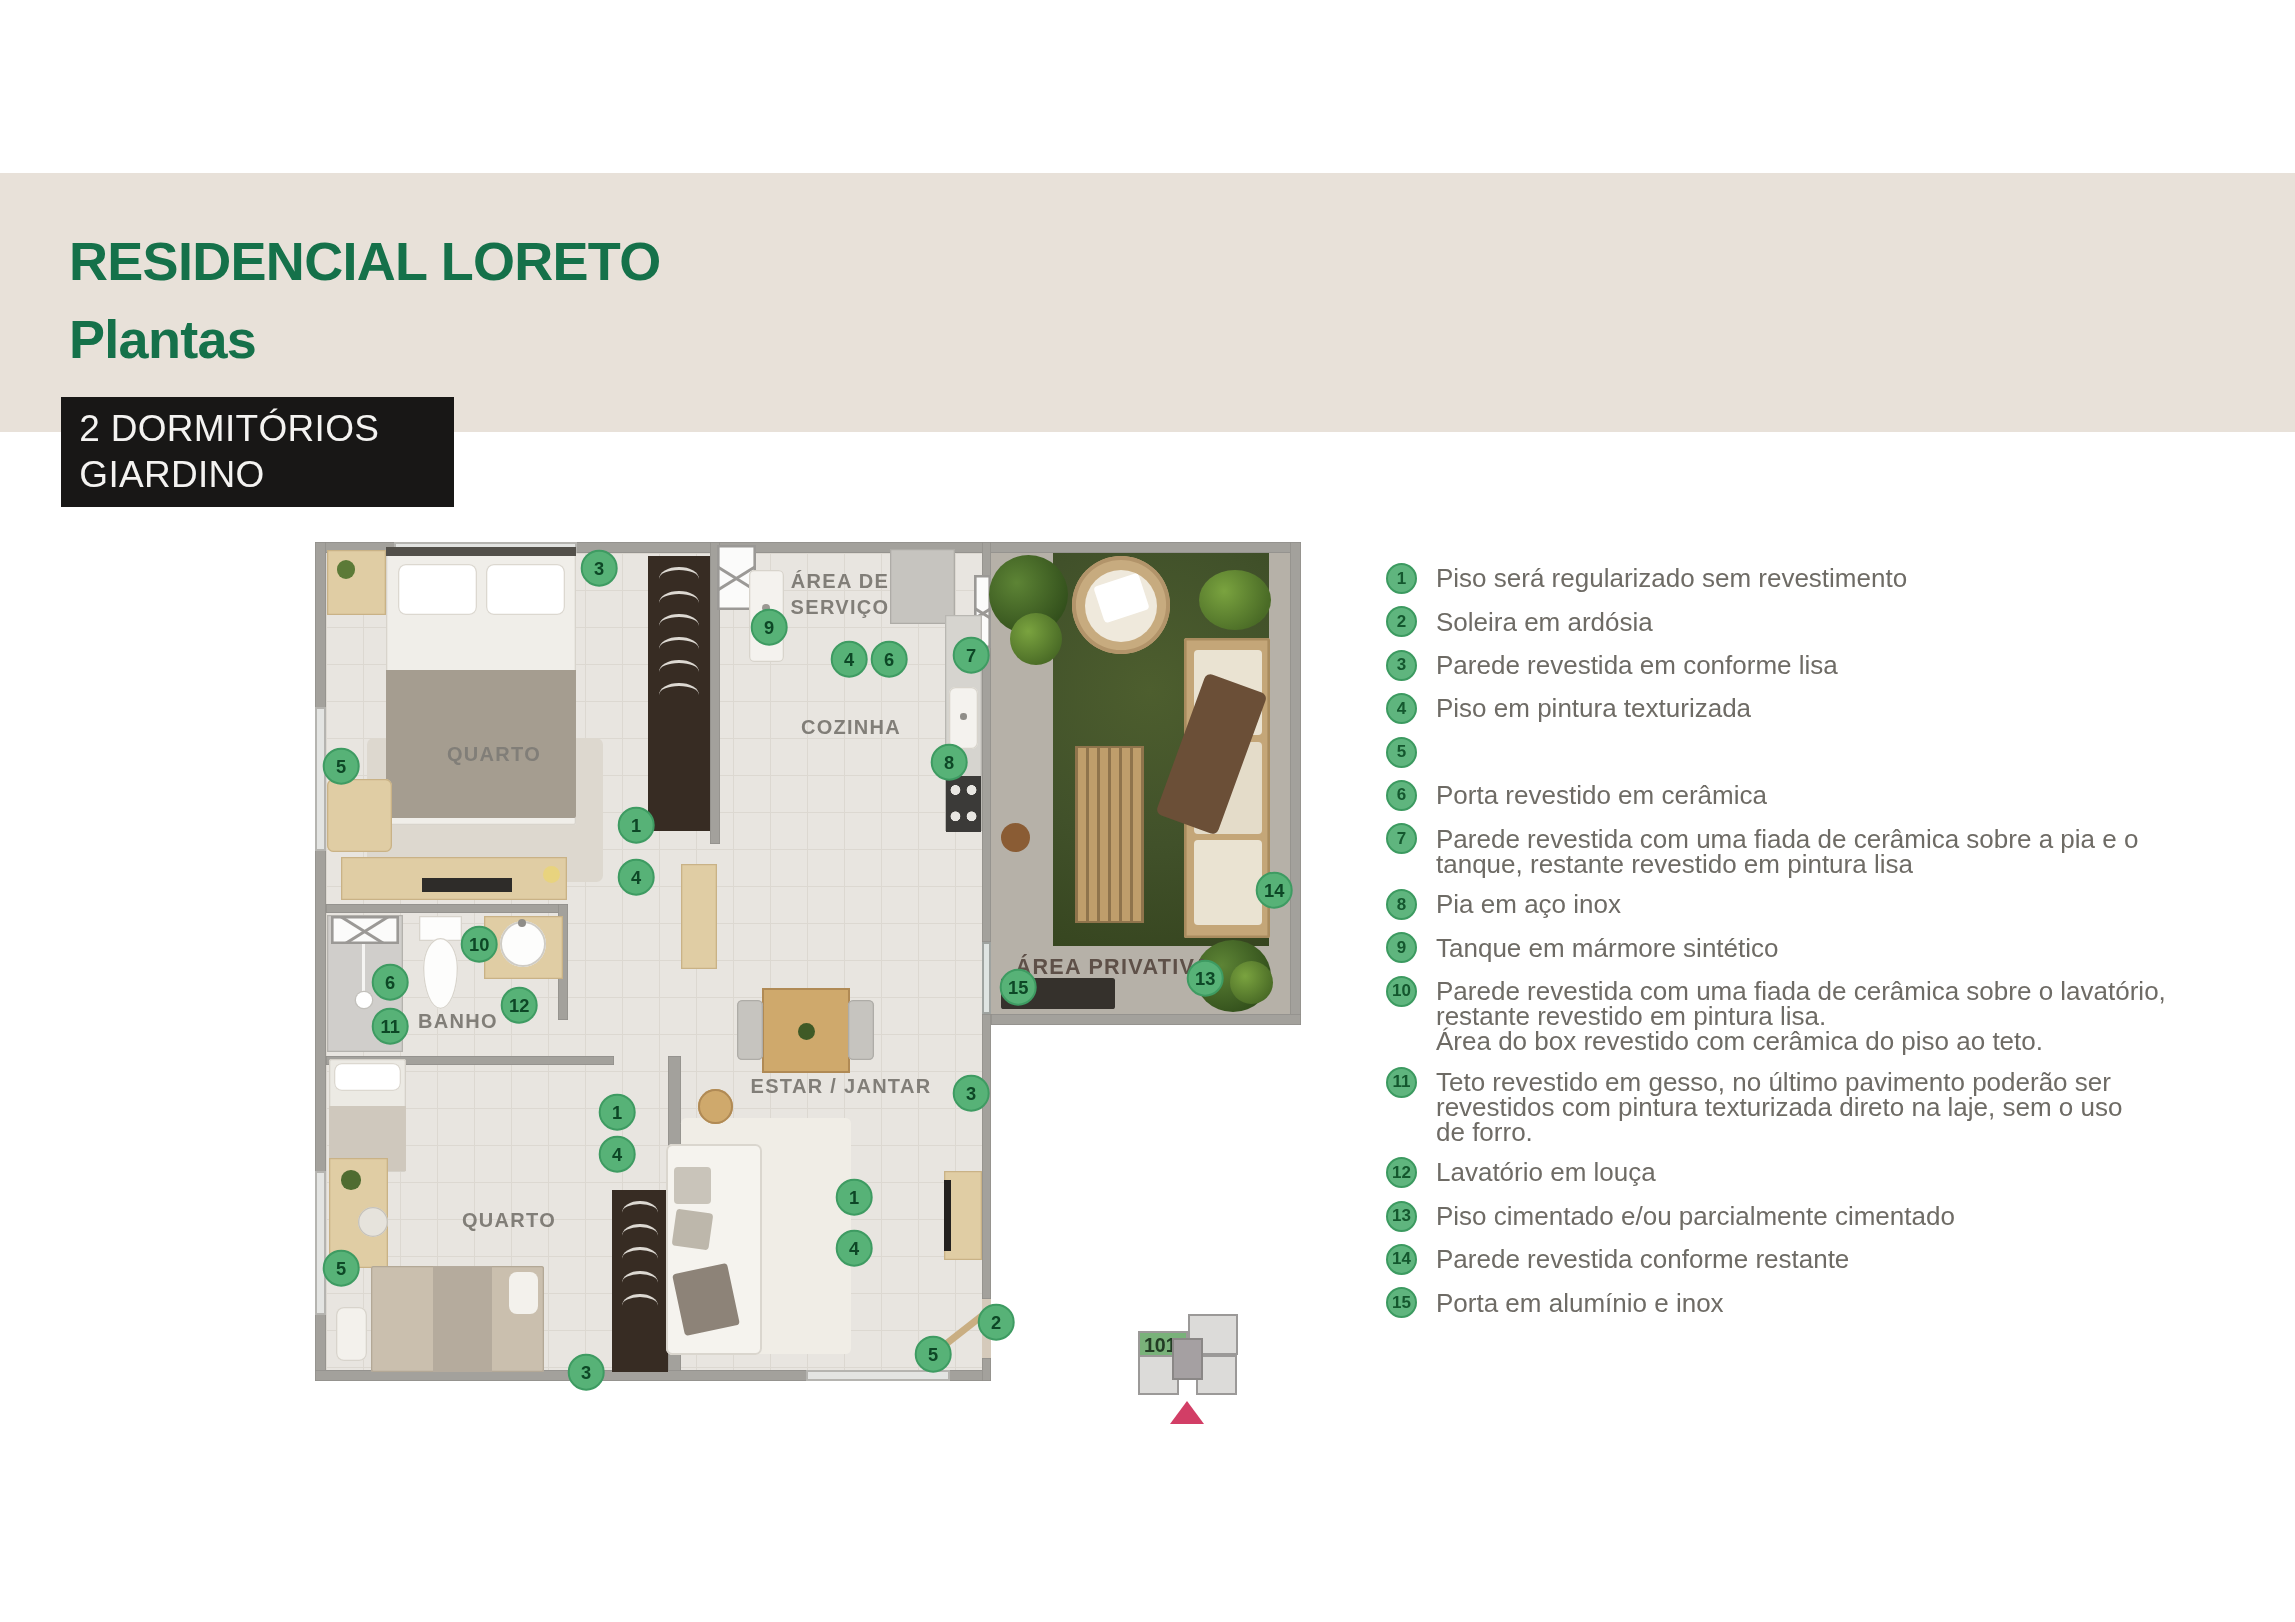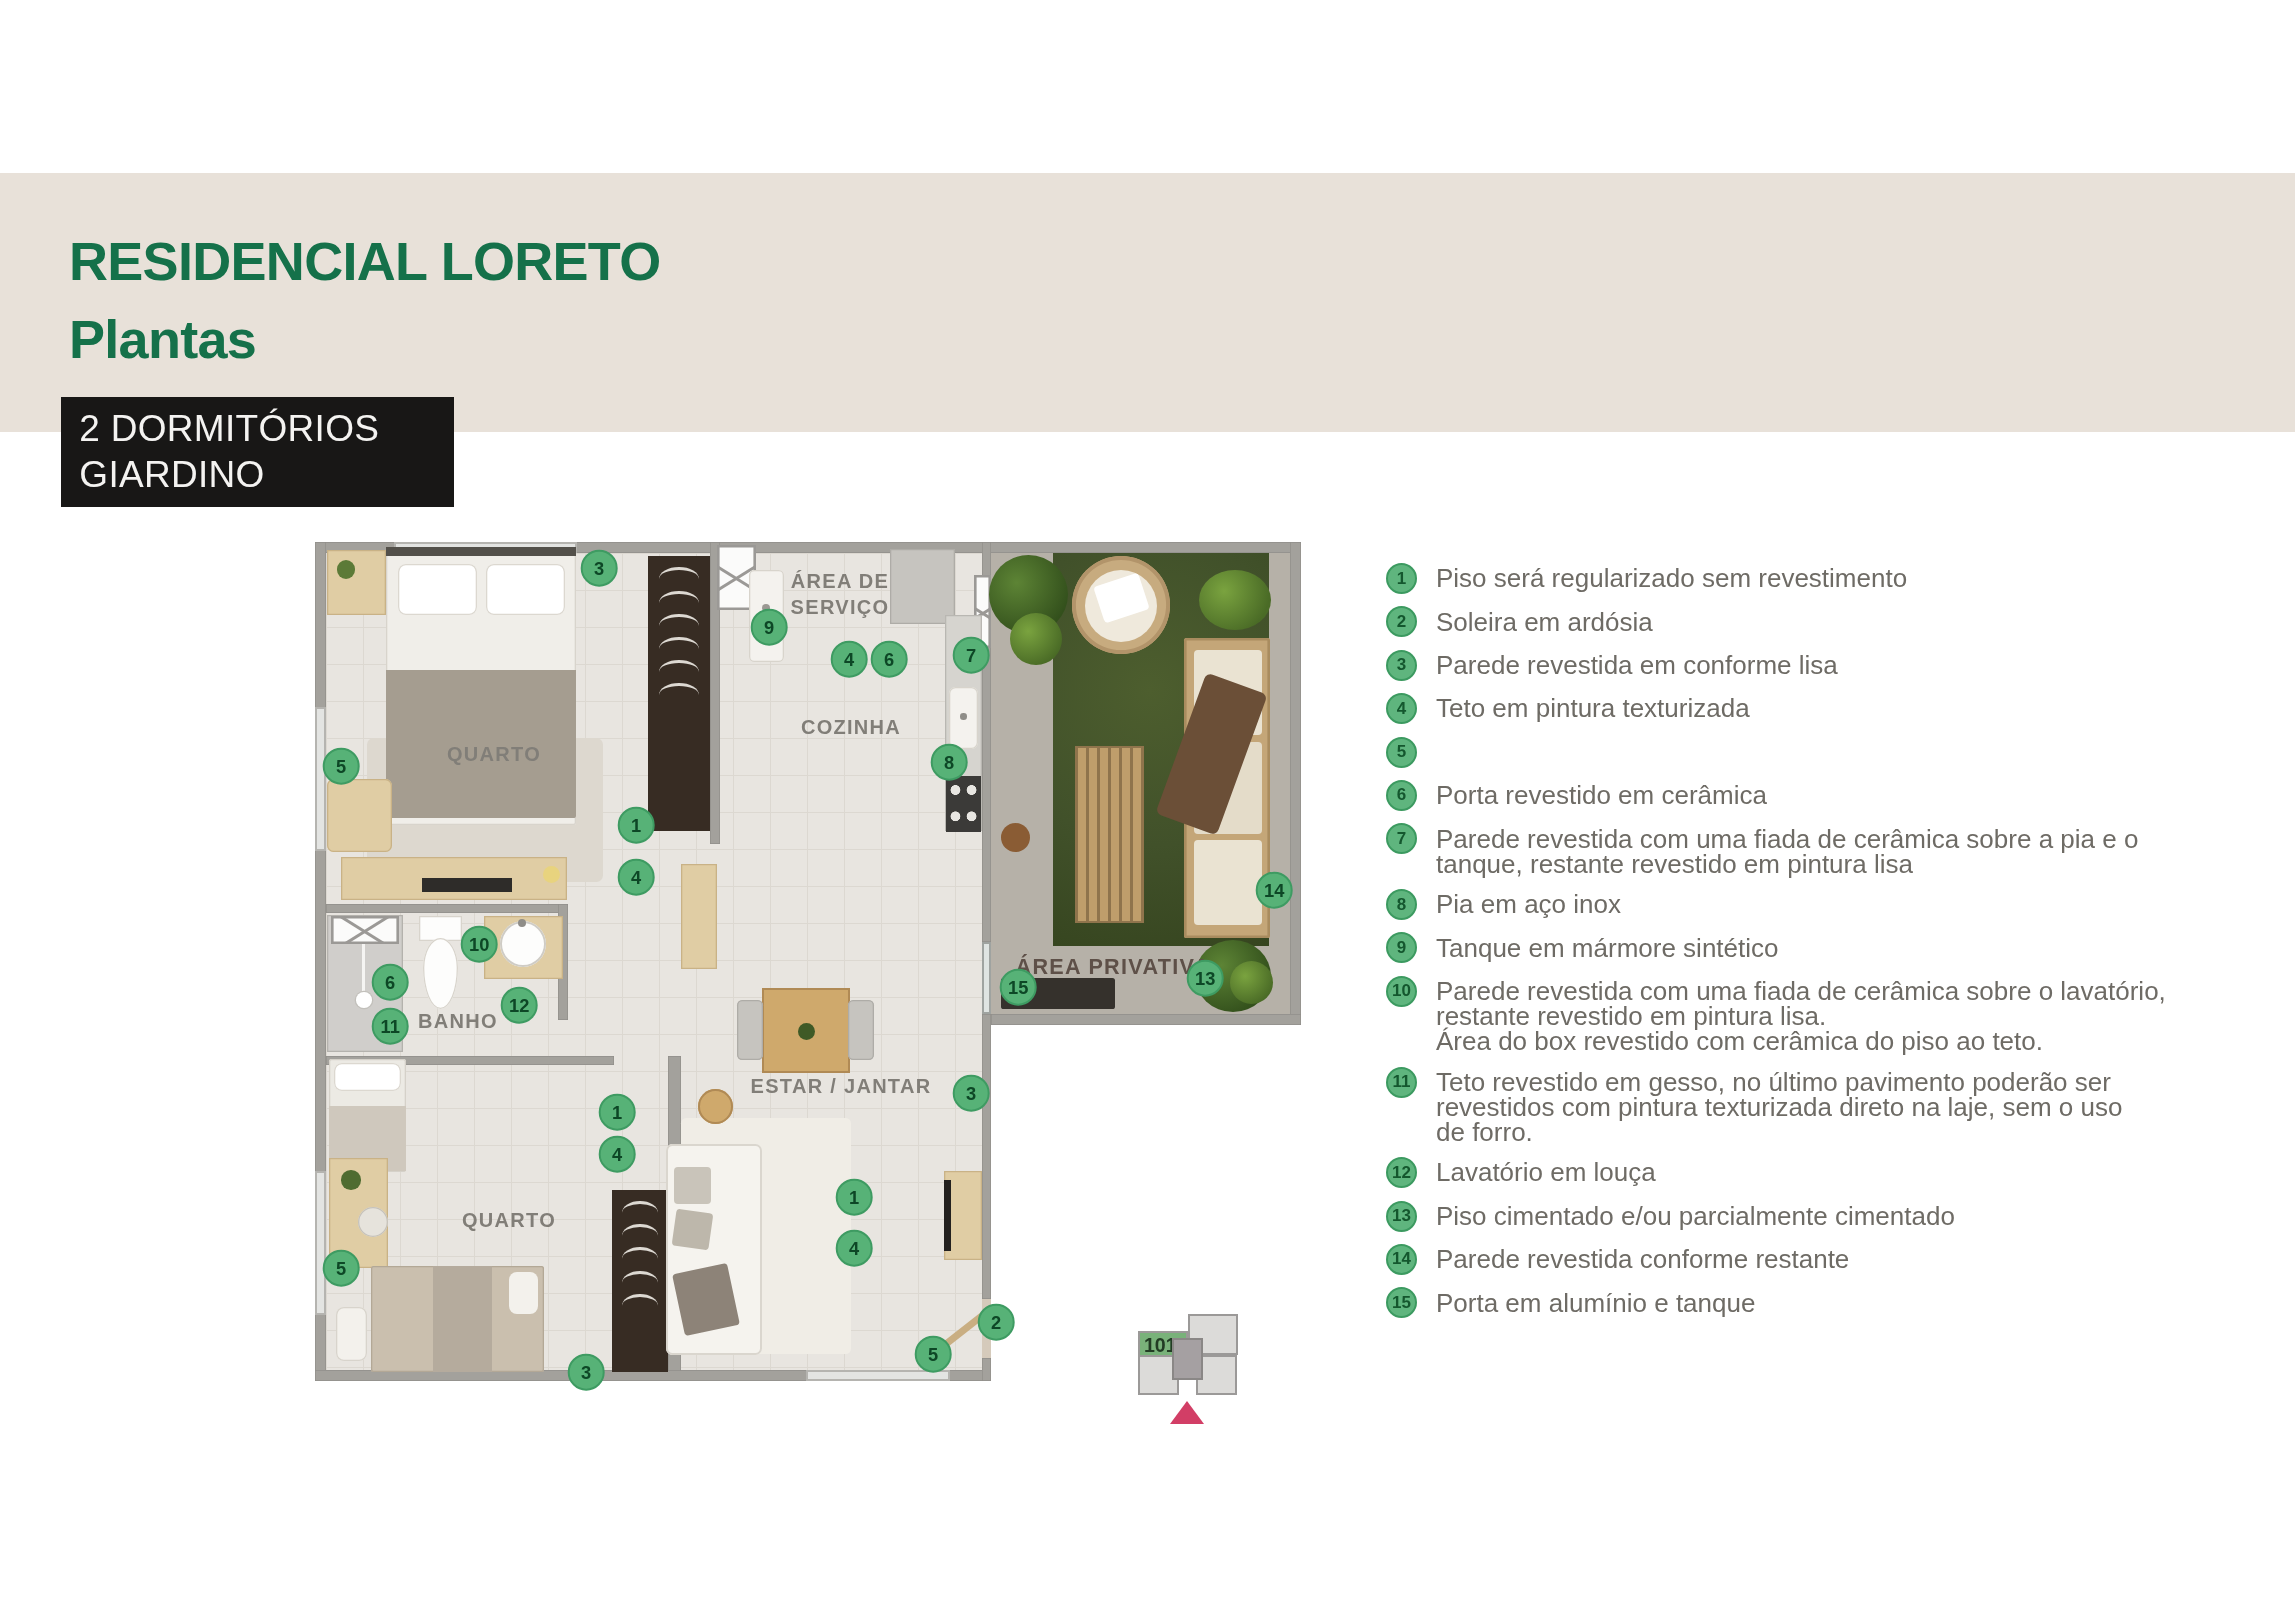--- a/index.html
+++ b/index.html
@@ -237,21 +237,21 @@
     <div class="legend-item">
       <div class="legend-dot">2</div>
       <div class="legend-text">Soleira em ardósia</div>
     </div>
     <div class="legend-item">
       <div class="legend-dot">3</div>
       <div class="legend-text">Parede revestida em conforme lisa</div>
     </div>
     <div class="legend-item">
       <div class="legend-dot">4</div>
-      <div class="legend-text">Teto em pintura texturizada</div>
+      <div class="legend-text">Piso em pintura texturizada</div>
     </div>
     <div class="legend-item">
       <div class="legend-dot">5</div>
     </div>
     <div class="legend-item">
       <div class="legend-dot">6</div>
       <div class="legend-text">Porta revestido em cerâmica</div>
     </div>
     <div class="legend-item">
       <div class="legend-dot">7</div>
@@ -280,21 +280,21 @@
     <div class="legend-item">
       <div class="legend-dot">13</div>
       <div class="legend-text">Piso cimentado e/ou parcialmente cimentado</div>
     </div>
     <div class="legend-item">
       <div class="legend-dot">14</div>
       <div class="legend-text">Parede revestida conforme restante</div>
     </div>
     <div class="legend-item">
       <div class="legend-dot">15</div>
-      <div class="legend-text">Porta em alumínio e tanque</div>
+      <div class="legend-text">Porta em alumínio e inox</div>
     </div>
   </div>
 
 <div class="locator">
   <div class="sq green" style="left:0;top:17px;width:50px;height:41px;">101</div>
   <div class="sq" style="left:50px;top:0;width:50px;height:41px;"></div>
   <div class="sq" style="left:0;top:41px;width:41px;height:40px;"></div>
   <div class="sq" style="left:58px;top:41px;width:41px;height:40px;"></div>
   <div class="sq" style="left:34px;top:23.6px;width:31px;height:42px;background:#a5a0a2;border-color:#8a8786;"></div>
 </div>

